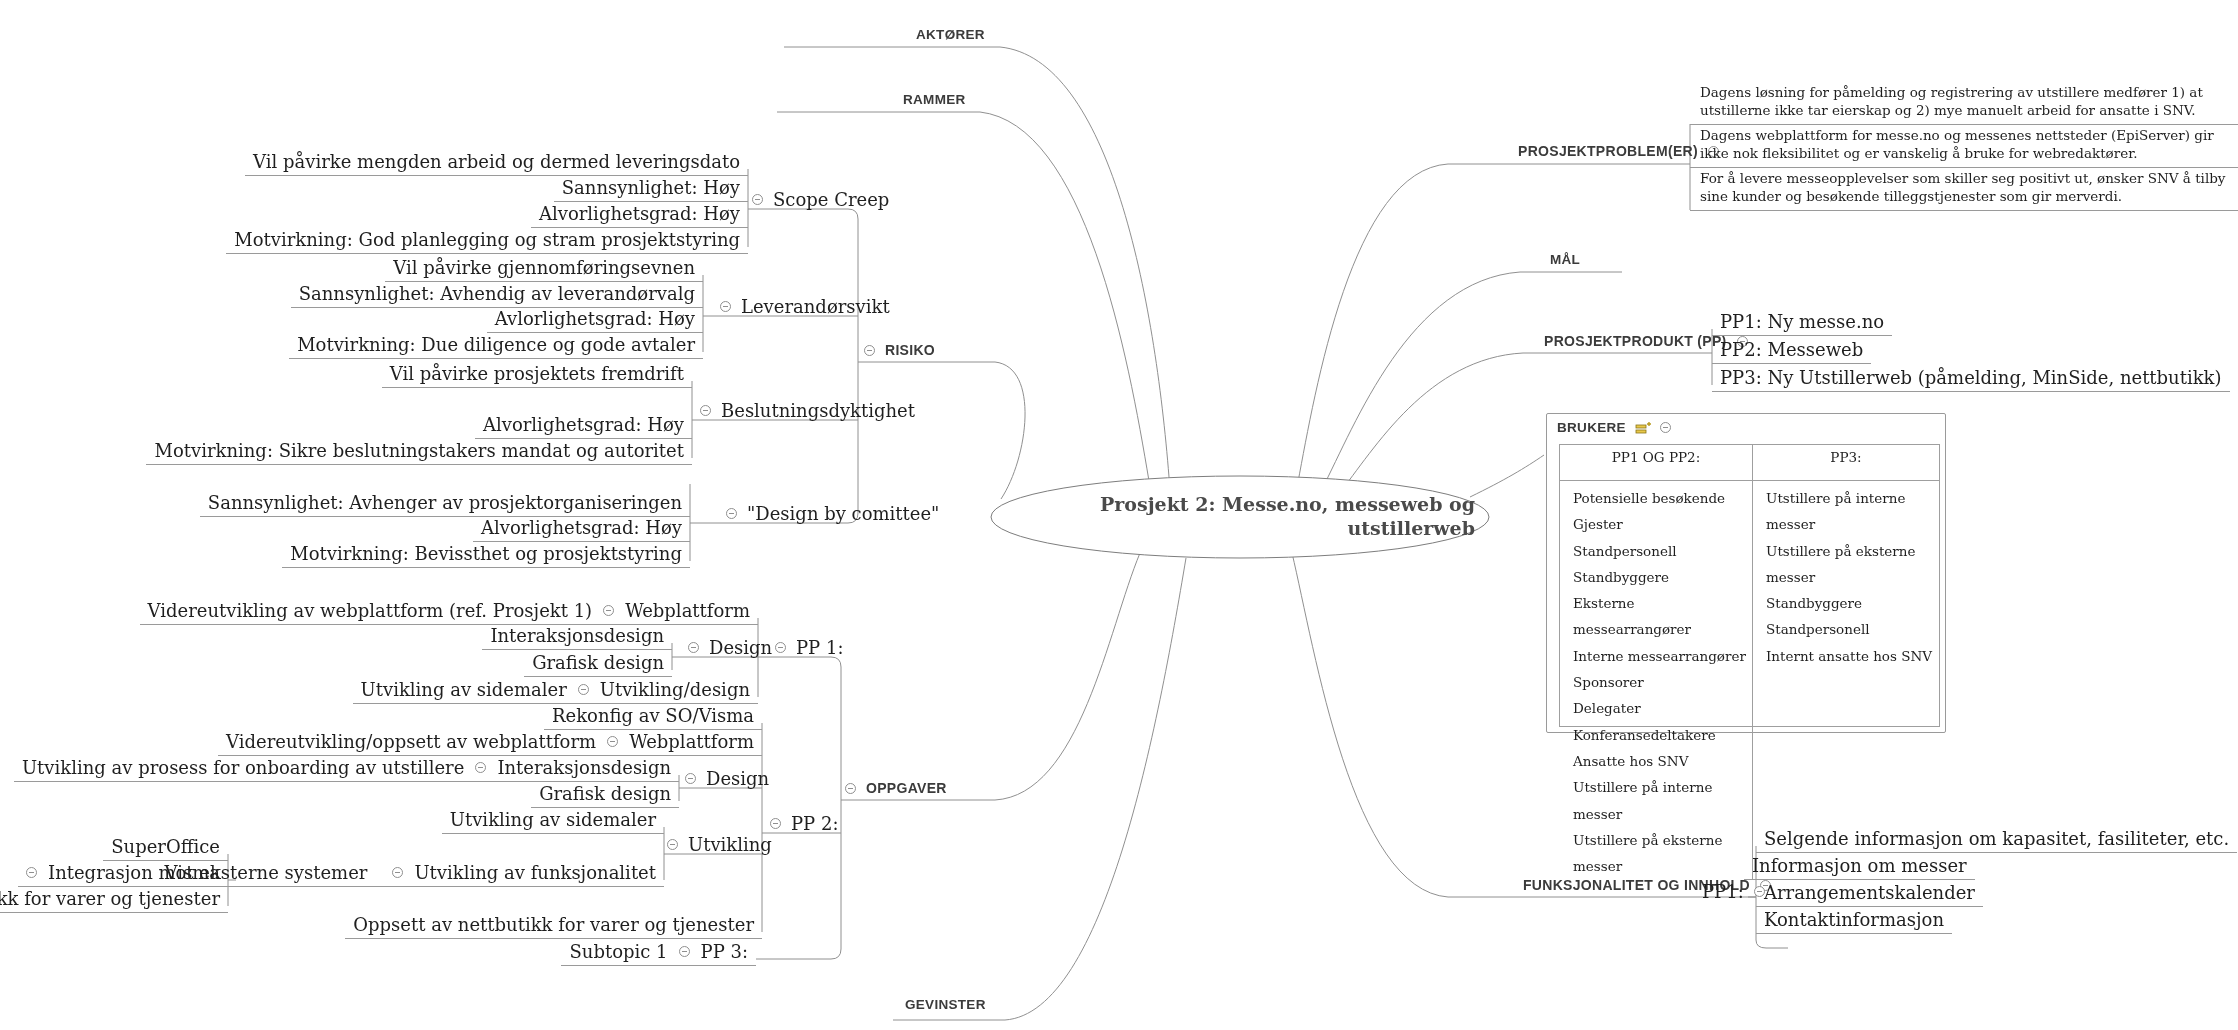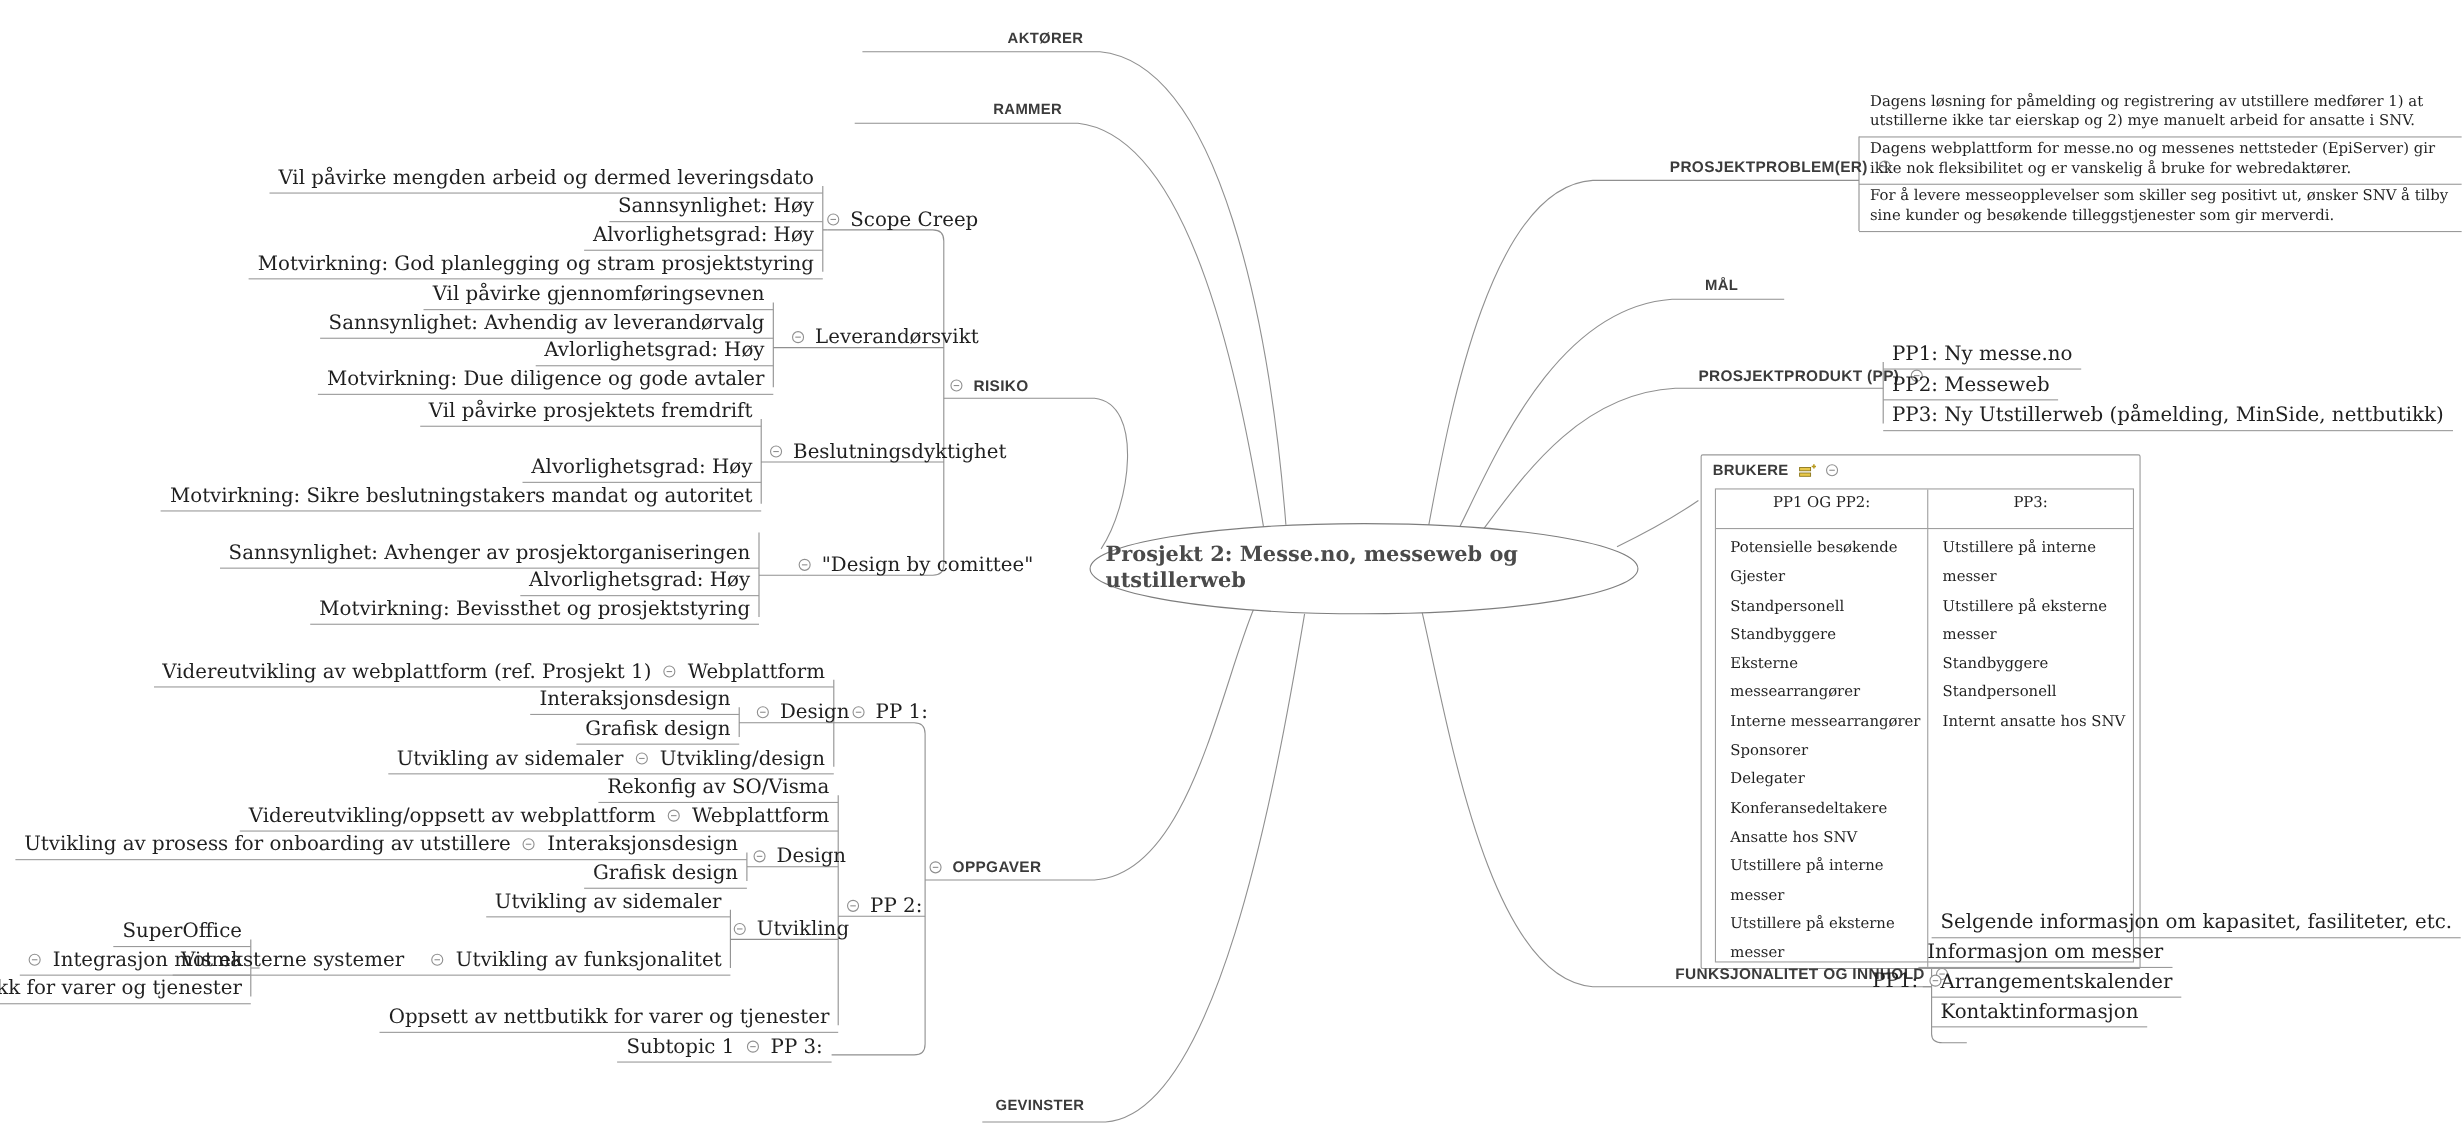--- a/index.html
+++ b/index.html
@@ -12,26 +12,26 @@
   .row.u{border-bottom:1px solid #9a9a9a;}
   .t{font-size:18px;color:#1f1f1f;}
   .lbl-main{position:absolute;font-family:"Liberation Sans",sans-serif;font-weight:700;
             font-size:13.5px;color:#3b3b3b;letter-spacing:.3px;white-space:nowrap;}
   .lblrow{position:absolute;display:flex;align-items:center;gap:10px;white-space:nowrap;}
   .lblrow .b{font-family:"Liberation Sans",sans-serif;font-weight:700;font-size:14px;
              color:#3b3b3b;letter-spacing:.3px;}
   .minus{width:11px;height:11px;border:1px solid #8f8f8f;border-radius:50%;box-sizing:border-box;
          position:relative;flex:0 0 auto;background:#fff;}
   .minus::after{content:"";position:absolute;left:2px;right:2px;top:4px;height:1px;background:#8f8f8f;}
-  .central{position:absolute;left:1005px;top:492px;width:470px;text-align:left;
+  .central{position:absolute;left:1005px;top:492px;width:470px;text-align:right;
            font-size:19px;font-weight:700;color:#4a4a4a;line-height:24px;}
   .pbox{position:absolute;left:1690px;width:540px;border-bottom:1px solid #9a9a9a;
         font-size:13.5px;color:#1f1f1f;line-height:17.5px;padding:3px 10px 5px;box-sizing:content-box;}
   
-  .bruk-box{position:absolute;left:1546px;top:413px;width:400px;height:468px;
+  .bruk-box{position:absolute;left:1546px;top:413px;width:400px;height:320px;
             border:1px solid #9a9a9a;border-radius:2px;background:#fff;box-sizing:border-box;}
   .bruk-head{display:flex;align-items:center;gap:9px;padding:6px 0 0 10px;}
   .bruk-head .b{font-family:"Liberation Sans",sans-serif;font-weight:700;font-size:13.5px;
                 color:#3b3b3b;letter-spacing:.3px;}
   .bruk-table{position:absolute;left:12px;right:5px;top:30px;bottom:5px;
               border:1px solid #9f9f9f;display:grid;grid-template-columns:192px 1fr;
               grid-template-rows:auto 1fr;}
   .bh{font-size:13.5px;color:#1f1f1f;text-align:center;padding:4px 0 15px;
       border-bottom:1px solid #9f9f9f;}
   .bc{padding:4px 0 0 13px;}

